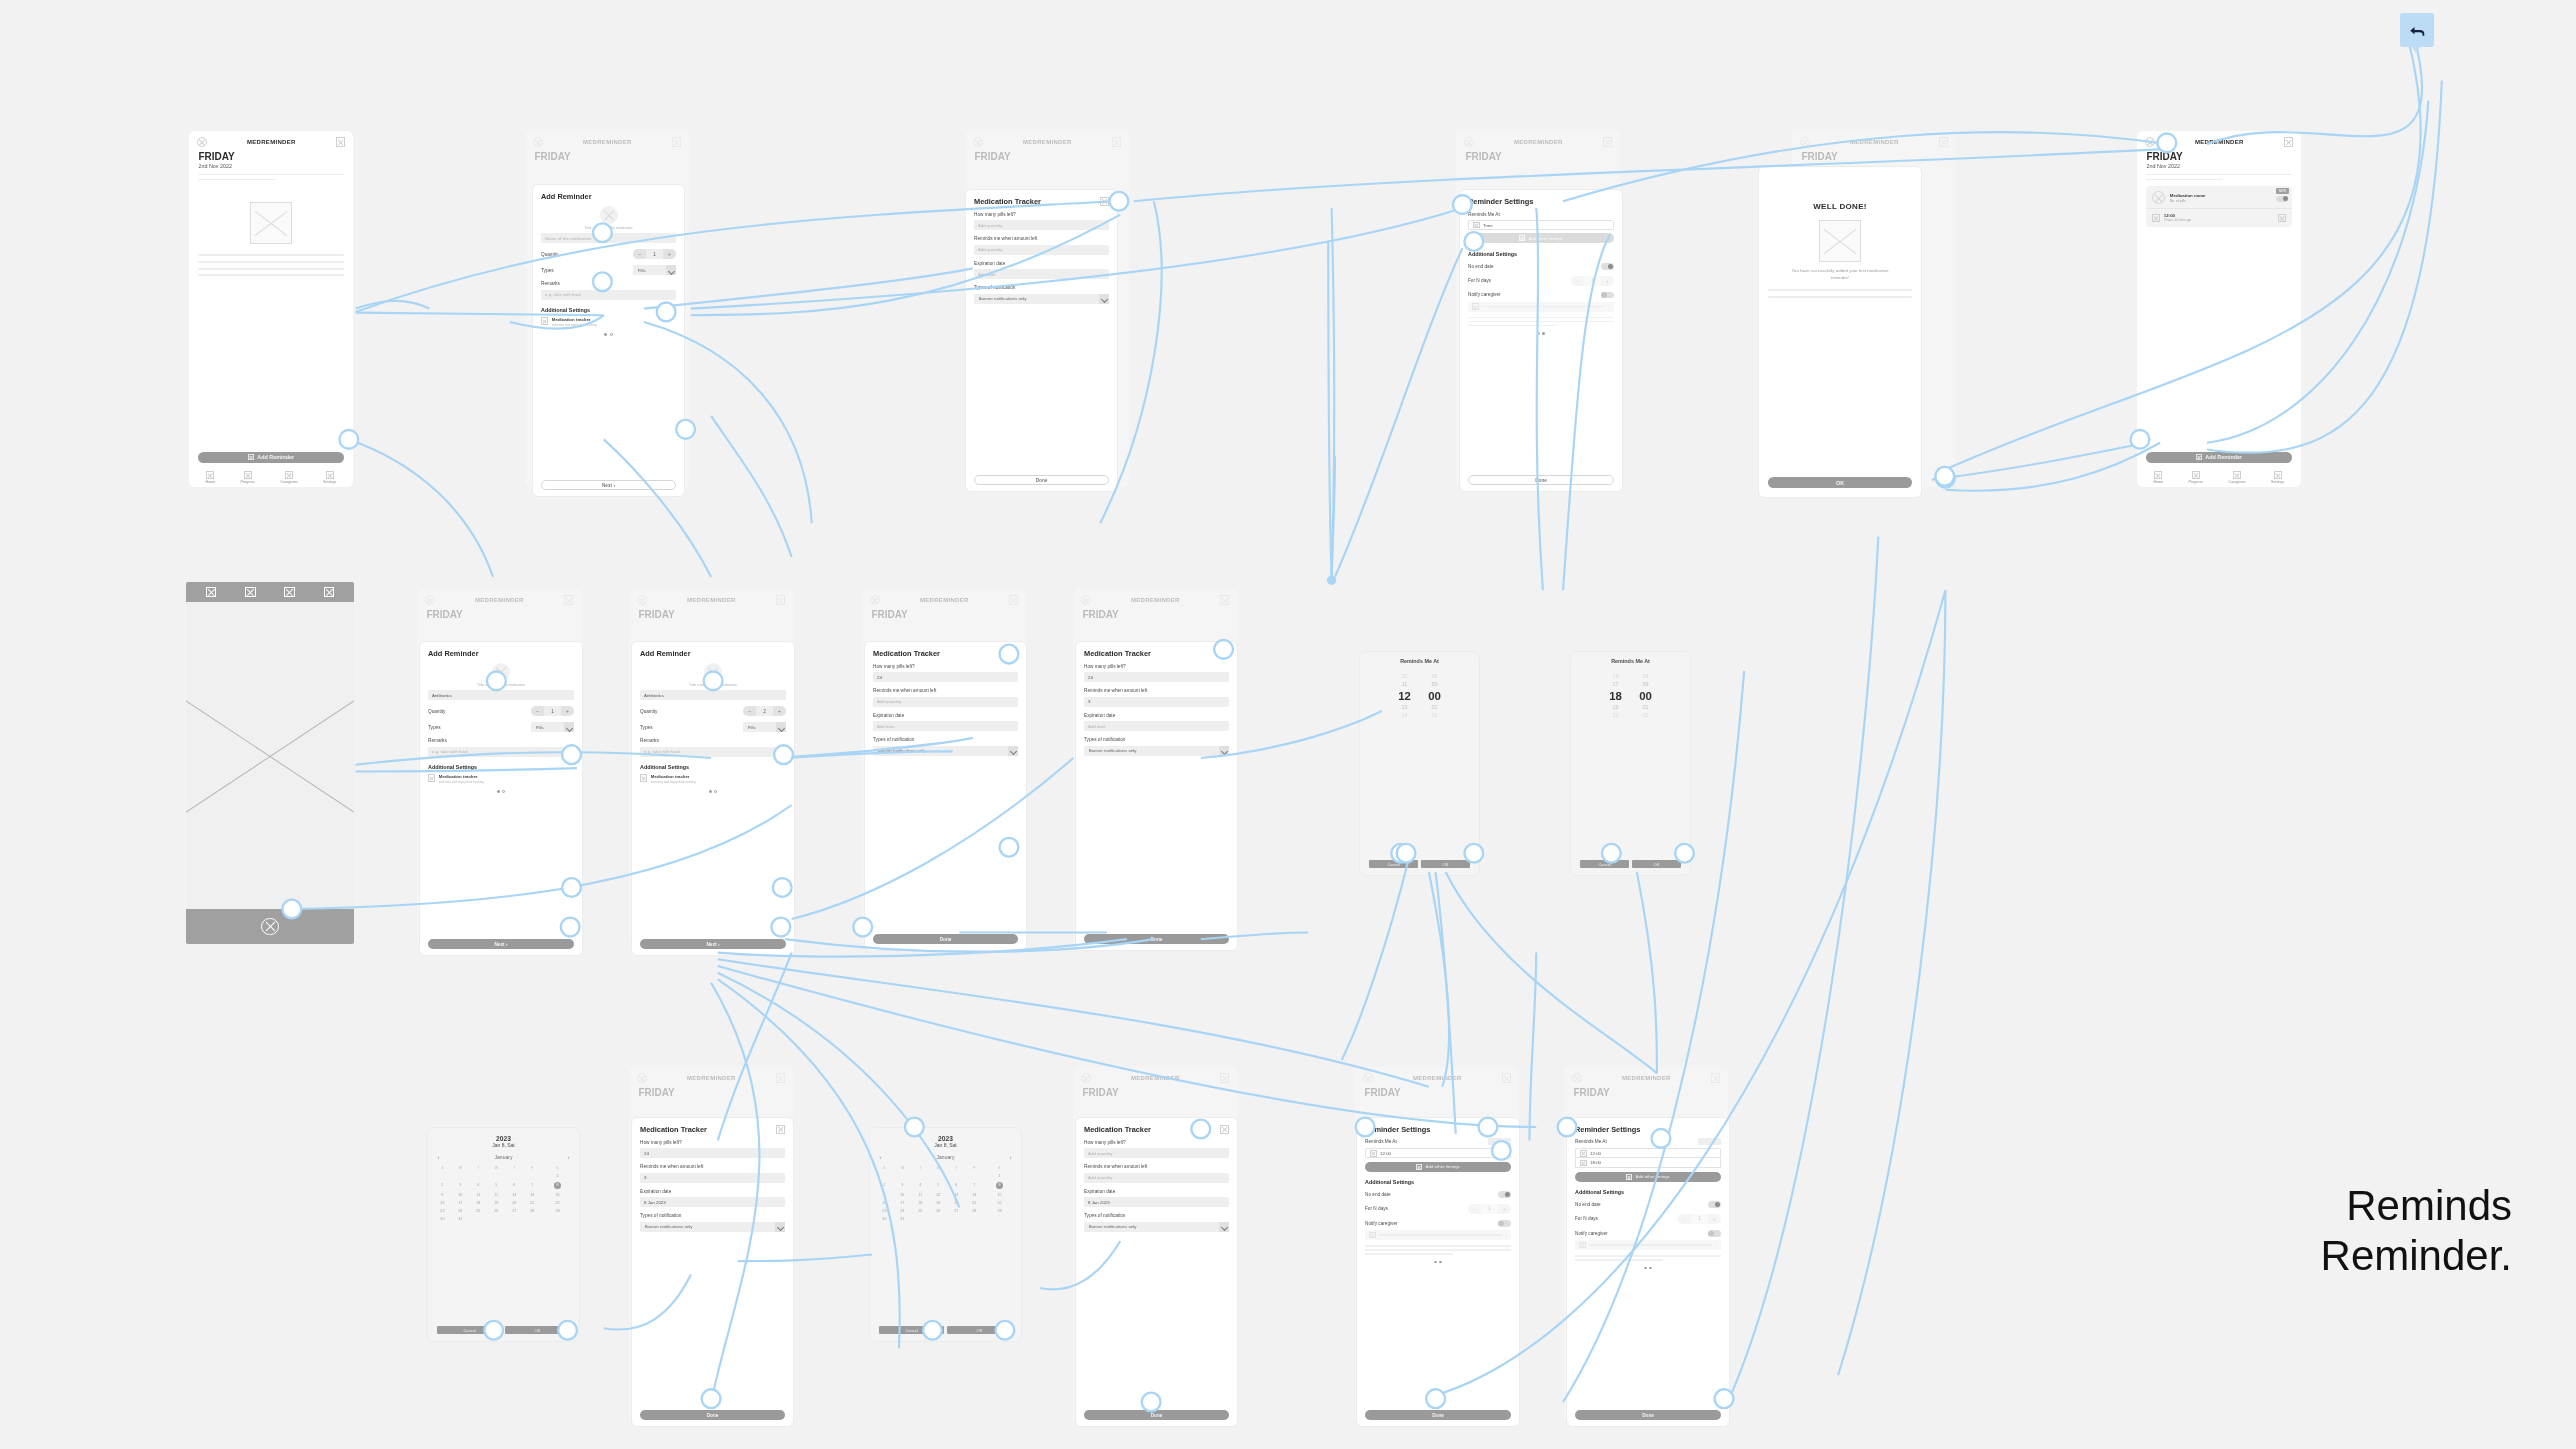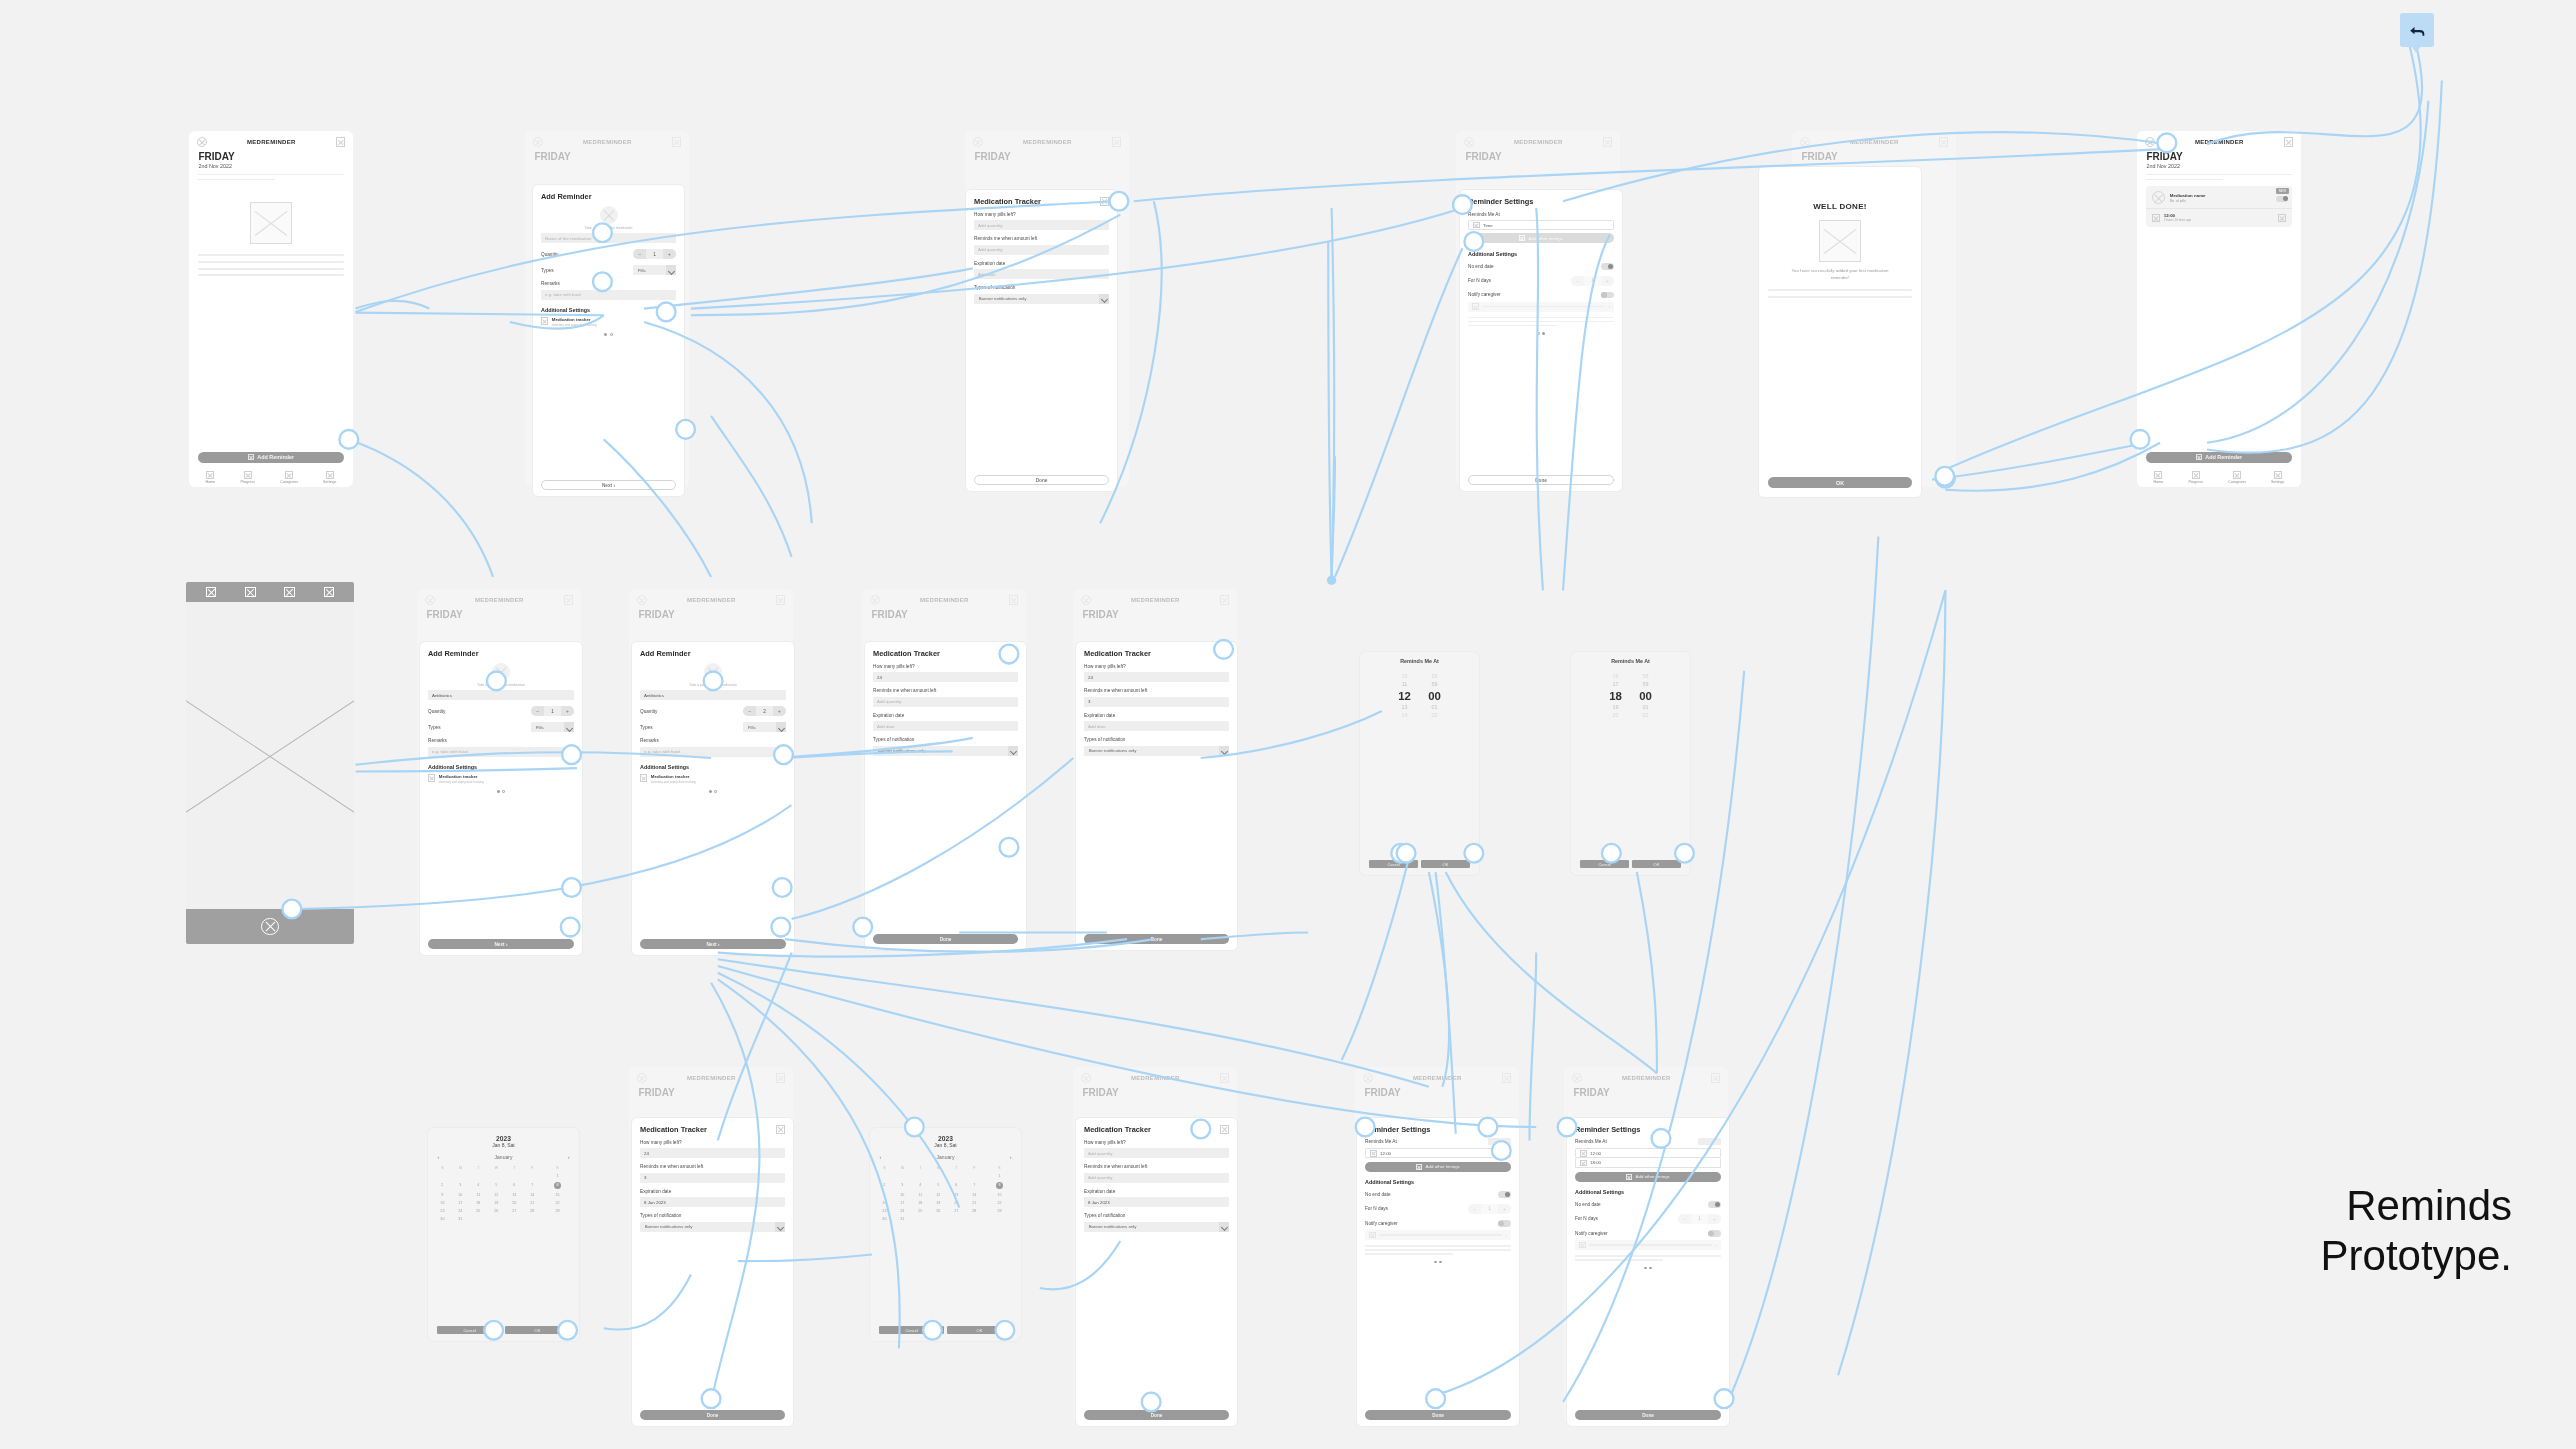--- a/index.html
+++ b/index.html
@@ -1270,21 +1270,21 @@
       </div>
     <div class="dots">
         <i></i>
         <i class="on"></i>
       </div>
     <div class="btn solid">Done</div>
   </div>
 
   <div id="caption">
     <div>Reminds</div>
-    <div>Prototype.</div>
+    <div>Reminder.</div>
   </div>
 
   <div id="backbtn">
     <svg viewBox="0 0 24 24">
       <path d="M9 7 L3 12 L9 17 L9 14 L16 14 Q20 14 20 17 L20 19 L22.5 19 L22.5 16.5 Q22.5 11 16.5 11 L9 11 Z" fill="#13233a"></path>
     </svg>
   </div>
 
 </div>
 

